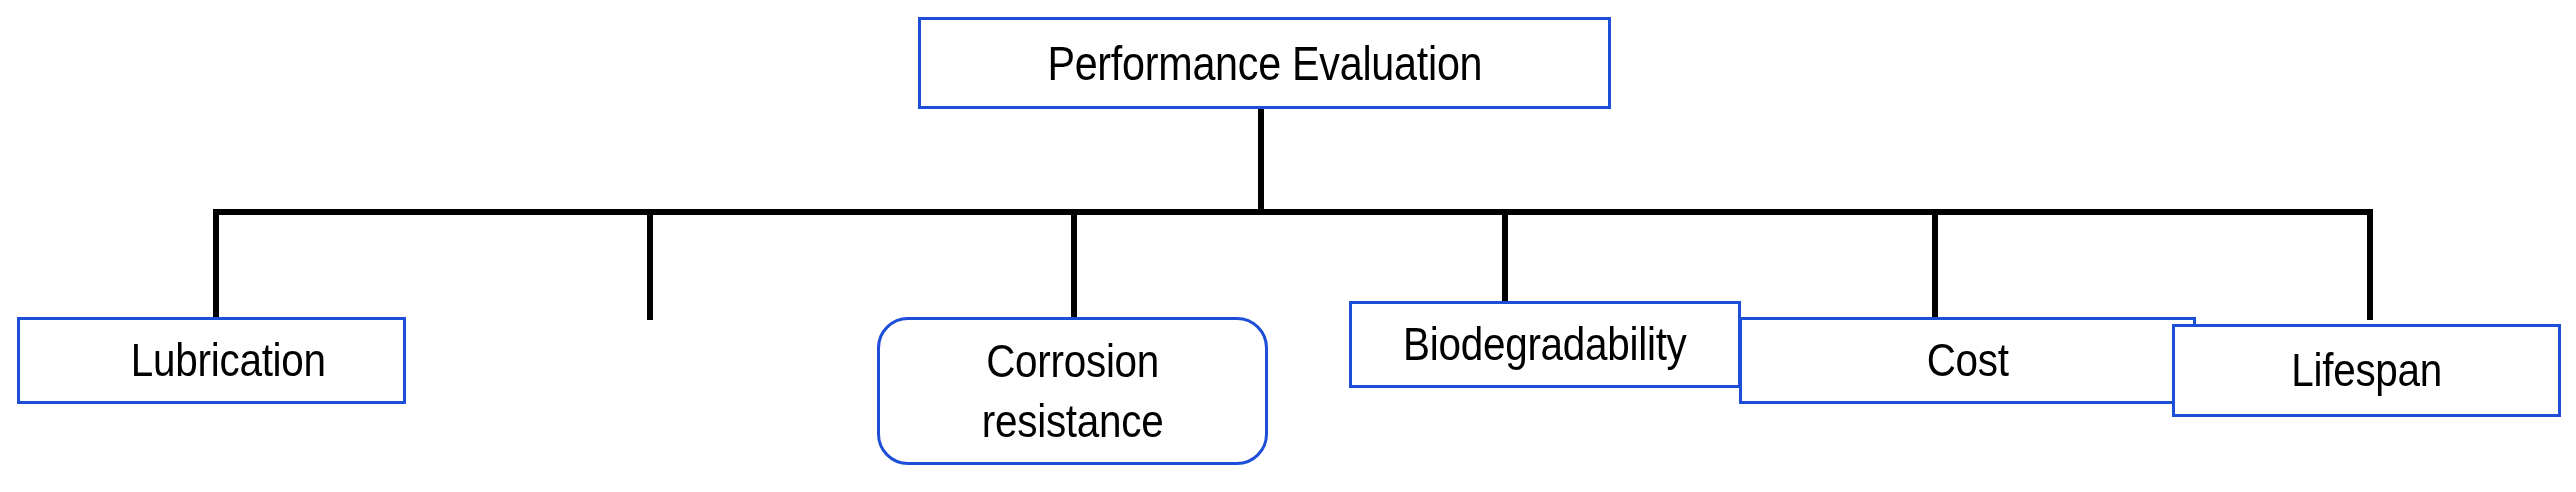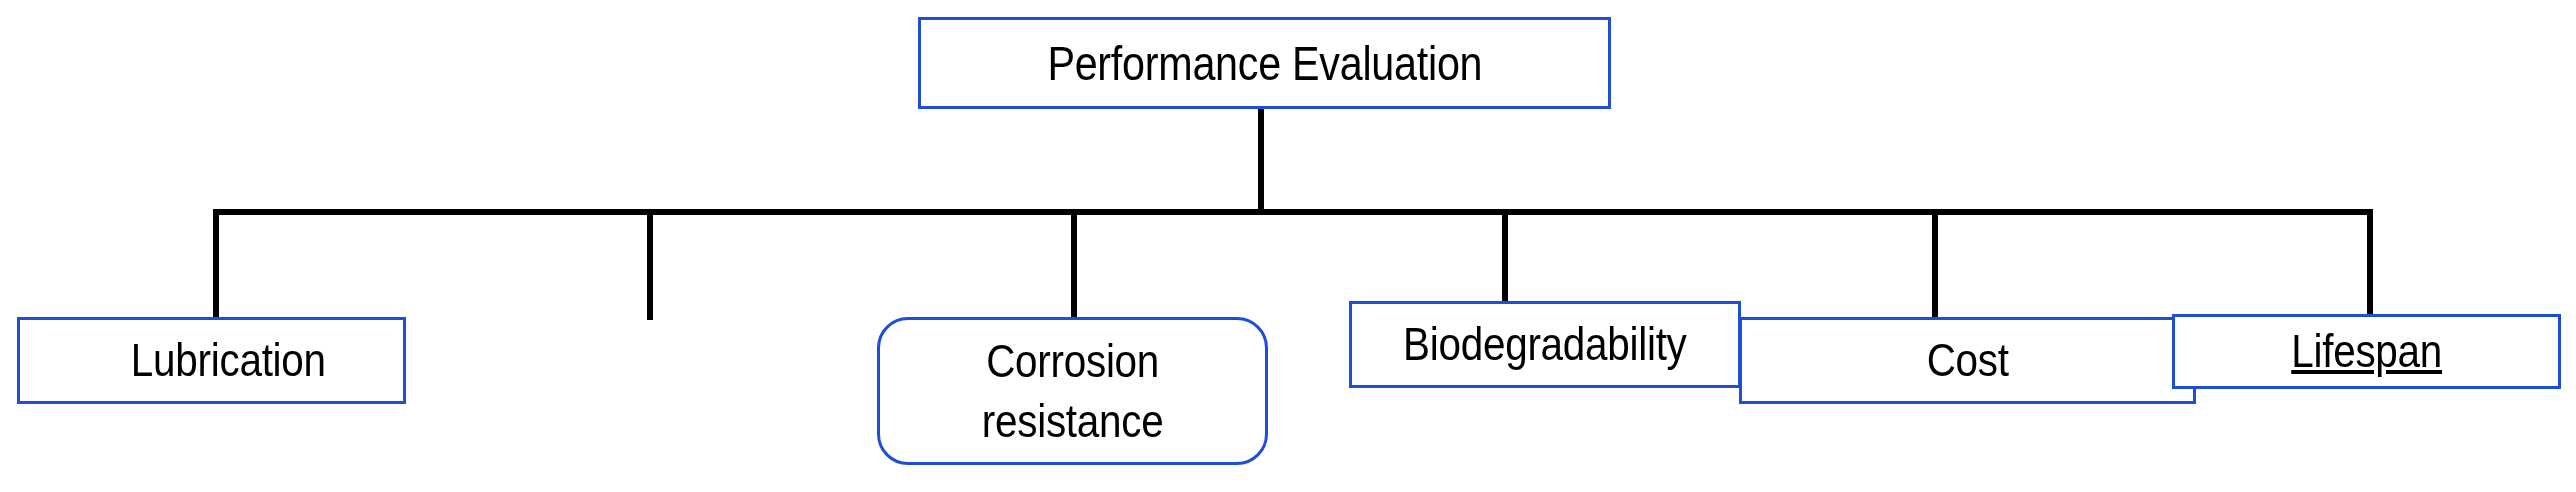--- a/index.html
+++ b/index.html
@@ -53,21 +53,21 @@
     height: 92px;
   }
   #node-root .node-label { font-size: 48px; }
 
   
   #node-lubrication      { left: 17.4px;   top: 317px; width: 389px; height: 87px; padding-left: 32px; }
   #node-cooling          { left: 447px;  top: 317px; width: 392px; height: 87px; }
   #node-corrosion        { left: 877px; top: 317px; width: 391px; height: 148px; border-radius: 31px; }
   #node-biodegradability { left: 1309px; top: 301px; width: 392px; height: 87px; margin-left: 40px; }
   #node-cost             { left: 1739px; top: 317px; width: 457px; height: 87px; }
-  #node-lifespan         { left: 2172px; top: 314px; width: 389px; height: 75px; text-decoration: underline; }
+  #node-lifespan         { left: 2172px; top: 324px; width: 389px; height: 93px; }
 
   
   #conn-root-stem { left: 1258px; top: 106px; width: 6px; height: 109px; }
   #conn-bus       { left: 213px;  top: 209px; width: 2160px; height: 6px; }
 
   #conn-drop-lubrication      { left: 213px;  top: 209px; width: 6px; height: 111px; }
   #conn-drop-cooling          { left: 647px;  top: 209px; width: 6px; height: 111px; }
   #conn-drop-corrosion        { left: 1071px; top: 209px; width: 6px; height: 111px; }
   #conn-drop-biodegradability { left: 1502px; top: 209px; width: 6px; height: 111px; }
   #conn-drop-cost             { left: 1932px; top: 209px; width: 6px; height: 111px; }

